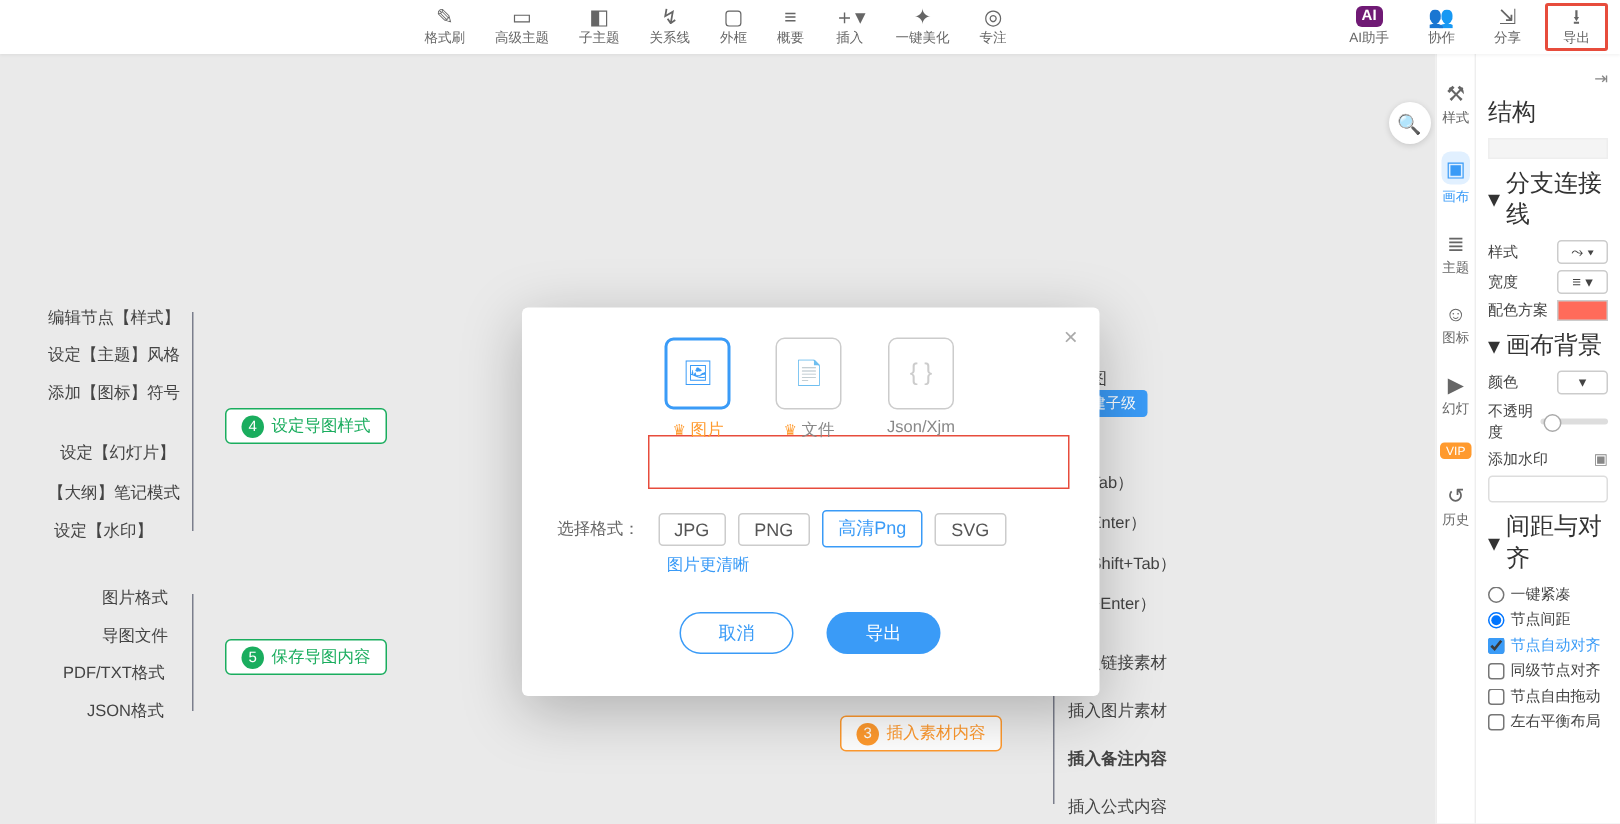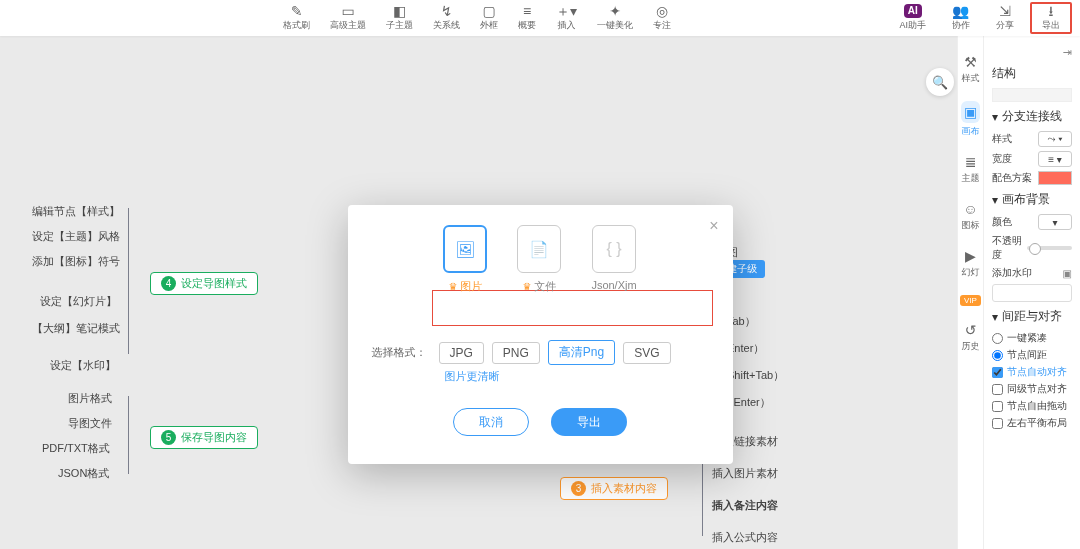--- a/index.html
+++ b/index.html
@@ -20,21 +20,21 @@
 
 .v-bar { position: absolute; top: 36px; right: 97px; bottom: 0; width: 26px; background: #fff; display: flex; flex-direction: column; align-items: center; padding-top: 18px; gap: 16px; z-index: 4; border-left: 1px solid #eee; }
 .v-btn { display: flex; flex-direction: column; align-items: center; font-size: 9px; color: #666; cursor: pointer; }
 .v-btn .ic { font-size: 14px; margin-bottom: 2px; }
 .v-btn.active { color: #3a9bf7; }
 .v-btn.active .ic { background: #e1f0ff; border-radius: 6px; padding: 3px; }
 .vip-badge { font-size: 8px; background: #ff9a2e; color: #fff; padding: 1px 4px; border-radius: 3px; }
 
 
 .right-panel { position: absolute; top: 36px; right: 0; bottom: 0; width: 97px; background: #fff; border-left: 1px solid #eee; padding: 10px 8px; font-size: 10px; color: #444; overflow-y: auto; z-index: 3; }
-.right-panel .section-title { display: flex; align-items: center; gap: 4px; font-size: 12px; margin: 6px 0 6px; cursor: pointer; color: #333; }
+.right-panel .section-title { display: flex; align-items: center; gap: 4px; font-size: 16px; margin: 6px 0 6px; cursor: pointer; color: #333; }
 .right-panel .row { display: flex; justify-content: space-between; align-items: center; margin: 4px 0; font-size: 10px; }
 .right-panel .sel { width: 34px; height: 16px; border: 1px solid #ccc; border-radius: 3px; display: flex; align-items: center; justify-content: center; font-size: 10px; }
 .right-panel .swatch { width: 34px; height: 14px; background: #ff6b5a; border: 1px solid #ccc; display: inline-block; }
 .right-panel .slider { width: 52px; height: 4px; background: #ddd; border-radius: 2px; position: relative; }
 .right-panel .slider::after { content: ''; position: absolute; top: -3px; left: 2px; width: 10px; height: 10px; border-radius: 50%; background: #fff; border: 1px solid #aaa; }
 .right-panel .radio-row, .right-panel .check-row { display: flex; align-items: center; gap: 4px; margin: 3px 0; font-size: 10px; }
 .right-panel input[type=radio], .right-panel input[type=checkbox] { width: 11px; height: 11px; }
 .right-panel .structure-thumb { width: 100%; height: 14px; background: #f4f4f4; margin-bottom: 6px; border: 1px solid #eee; }
 .right-panel .watermark-input { width: 100%; height: 18px; border: 1px solid #ddd; border-radius: 3px; margin-top: 4px; }
 
@@ -233,21 +233,21 @@
     </div>
 </div>
 
 <div class="canvas">
 
   <div class="leaf" style="top:168px;left:32px;">编辑节点【样式】</div>
   <div class="leaf" style="top:193px;left:32px;">设定【主题】风格</div>
   <div class="leaf" style="top:218px;left:32px;">添加【图标】符号</div>
   <div class="leaf" style="top:258px;left:40px;">设定【幻灯片】</div>
   <div class="leaf" style="top:285px;left:32px;">【大纲】笔记模式</div>
-  <div class="leaf" style="top:310px;left:50px;margin-top:12px;">设定【水印】</div>
+  <div class="leaf" style="top:310px;left:36px;">设定【水印】</div>
   <div class="node main" style="top:236px;left:150px;"><span class="num">4</span><span>设定导图样式</span></div>
 
   <div class="leaf" style="top:355px;left:68px;">图片格式</div>
   <div class="leaf" style="top:380px;left:68px;">导图文件</div>
   <div class="leaf" style="top:405px;left:42px;">PDF/TXT格式</div>
   <div class="leaf" style="top:430px;left:58px;">JSON格式</div>
   <div class="node main" style="top:390px;left:150px;"><span class="num">5</span><span>保存导图内容</span></div>
 
   <div class="node orange" style="top:441px;left:560px;"><span class="num">3</span><span>插入素材内容</span></div>
   <div class="leaf" style="top:398px;left:712px;">插入链接素材</div>

